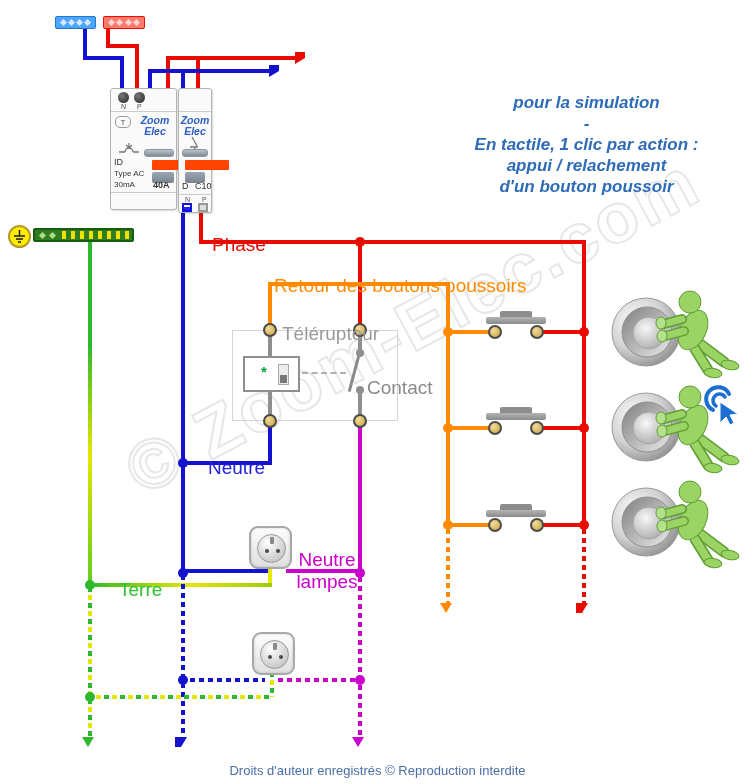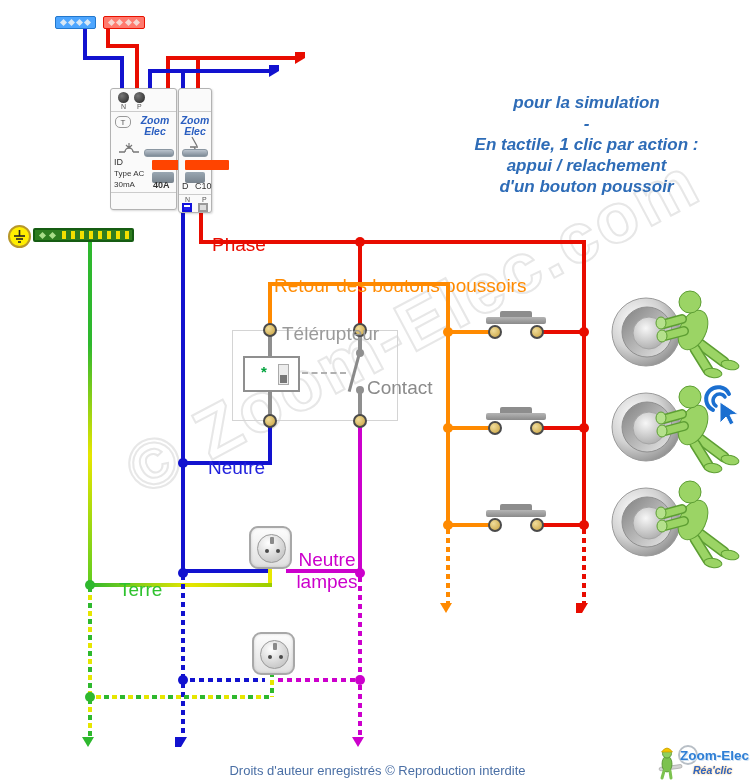--- a/index.html
+++ b/index.html
@@ -377,27 +377,14 @@
   </svg>
 
   <svg class="abs" style="left:700px;top:383px" width="42" height="42" viewBox="0 0 42 42">
     <path d="M13 27 A 12 12 0 1 1 29 11" fill="none" stroke="#1b6fd0" stroke-width="4" stroke-linecap="round"></path>
     <path d="M16 23 A 6.5 6.5 0 1 1 25 14" fill="none" stroke="#1b6fd0" stroke-width="3.5" stroke-linecap="round"></path>
     <polygon points="20,19 20,40 26,34 30,42 34,40 30,32 38,31" fill="#1b6fd0" stroke="#ffffff" stroke-width="1"></polygon>
   </svg>
 
   <div id="footer">Droits d'auteur enregistrés © Reproduction interdite</div>
 
-  <div id="logo">
-    <svg class="abs" style="left:0;top:4px" width="26" height="36" viewBox="0 0 26 36">
-      <rect x="2" y="21" width="23" height="3.5" rx="1.7" fill="#d4d4d4" stroke="#9a9a9a" stroke-width="0.6" transform="rotate(-8 13 22)"></rect>
-      <ellipse cx="10" cy="19" rx="5" ry="8" fill="#7cc24f" stroke="#4f8d2c" stroke-width="0.8"></ellipse>
-      <circle cx="10" cy="8.5" r="4.5" fill="#8ed060" stroke="#4f8d2c" stroke-width="0.8"></circle>
-      <path d="M4.5 7 Q10 -1 15.5 7 Z" fill="#f2c500" stroke="#c79c00" stroke-width="0.7"></path>
-      <line x1="7" y1="26" x2="5" y2="33" stroke="#7cc24f" stroke-width="3" stroke-linecap="round"></line>
-      <line x1="13" y1="26" x2="14" y2="33" stroke="#7cc24f" stroke-width="3" stroke-linecap="round"></line>
-    </svg>
-    <div class="ring"></div>
-    <div class="brandname">Zoom-Elec</div>
-    <div class="tagline">Réa'clic</div>
-  </div>
 
 </div>
 
 </body></html>

